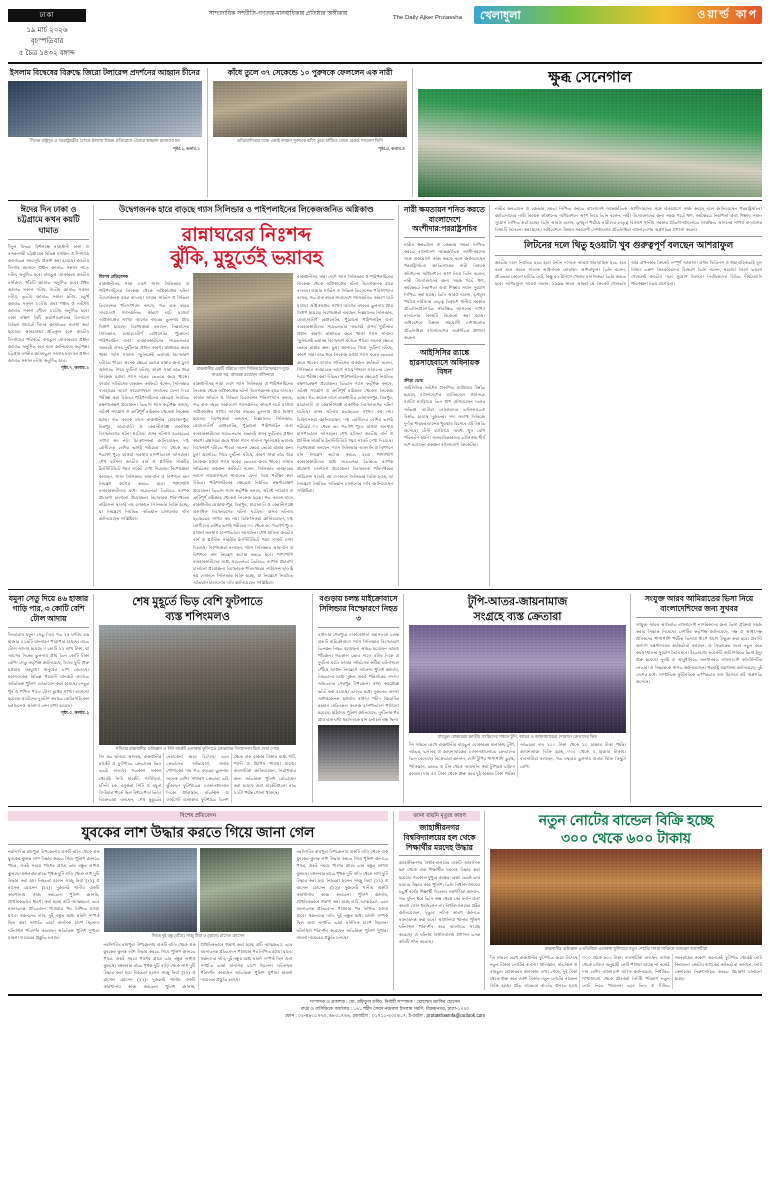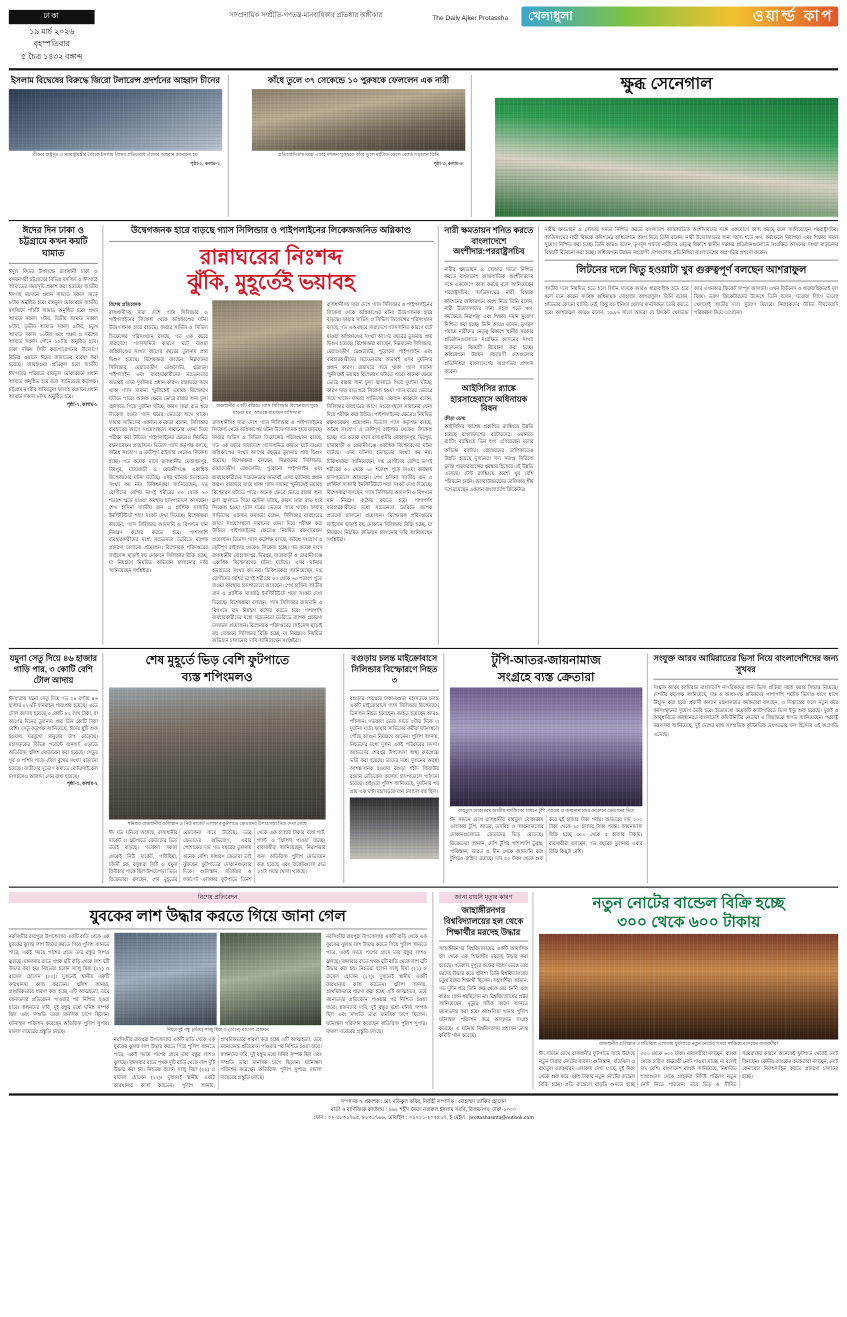--- a/index.html
+++ b/index.html
@@ -25,32 +25,32 @@
   }
   .logo-main .red { color:#d4182a; }
   .logo-sub { font-size:6px; color:#333; margin-top:2px; }
   .logo-en { position:absolute; right:8px; top:8px; font-size:6px; color:#333; }
   .mast-right { width:288px; margin-left:4px; }
   .khelahulla {
     background:linear-gradient(90deg,#3aa6d0,#7fc242,#f2c230,#e0562b);
     color:#fff; font-size:11px; font-weight:bold; text-align:left;
     padding:2px 6px; border-radius:2px; position:relative; height:18px; line-height:14px;
   }
-  .khelahulla .conf { position:absolute; right:4px; top:1px; font-size:14px; letter-spacing:2px; opacity:.9;}
+  .khelahulla .conf { position:absolute; right:4px; top:1px; font-size:11px; letter-spacing:2px; opacity:.9;}
 
   
   .rule { border-top:1px solid #111; margin:3px 0; }
   .thinrule { border-top:1px solid #999; margin:3px 0; }
   .txt { font-size:4.4px; line-height:1.62; text-align:justify; color:#2a2a2a; }
   .cap { font-size:4.2px; color:#444; line-height:1.5; text-align:center; padding:1px 2px; }
   .photo { background:#cfd4d8; position:relative; overflow:hidden; }
   .photo .ph-in { position:absolute; inset:0; }
 
   
-  .top-strip { display:flex; gap:21px; margin-top:4px; }
+  .top-strip { display:flex; gap:5px; margin-top:4px; }
   .ts-col { border-right:1px solid #bbb; padding-right:5px; }
   .ts-head { font-size:7.5px; font-weight:bold; text-align:center; line-height:1.3; margin-bottom:3px; }
 
   .band { display:flex; gap:5px; margin-top:4px; }
   .col { }
   .vline { border-right:1px solid #bbb; }
 
   .bigheadline { color:#d4182a; font-weight:bold; text-align:center; font-size:19px; line-height:1.25; }
   .subhead { font-size:8.5px; font-weight:bold; text-align:center; line-height:1.3; }
   .secthead { font-size:9px; font-weight:bold; text-align:center; line-height:1.3; }
@@ -213,21 +213,21 @@
 
     <div class="col vline" style="width:86px;padding-right:4px;">
       <div class="secthead" style="font-size:7.5px;">বগুড়ায় চলন্ত মাইক্রোবাসে সিলিন্ডার বিস্ফোরণে নিহত ৩</div>
       <div class="thinrule"></div>
       <div class="txt">বগুড়ার শেরপুরে ঢাকা-বগুড়া মহাসড়কে চলন্ত একটি মাইক্রোবাসে গ্যাস সিলিন্ডার বিস্ফোরণে তিনজন নিহত হয়েছেন। আহত হয়েছেন আরও পাঁচজন। গতকাল ভোর সাড়ে ৫টার দিকে এ দুর্ঘটনা ঘটে। ফায়ার সার্ভিসের কর্মীরা ঘটনাস্থলে পৌঁছে আগুন নিয়ন্ত্রণে আনেন। পুলিশ জানায়, নিহতদের মধ্যে দুজন একই পরিবারের সদস্য। আহতদের শেরপুর উপজেলা স্বাস্থ্য কমপ্লেক্সে ভর্তি করা হয়েছে। তাদের মধ্যে দুজনের অবস্থা আশঙ্কাজনক হওয়ায় বগুড়া শহীদ জিয়াউর রহমান মেডিকেল কলেজ হাসপাতালে পাঠানো হয়েছে। হাইওয়ে পুলিশ জানিয়েছে, দুর্ঘটনার পর প্রায় এক ঘণ্টা মহাসড়কে যান চলাচল বন্ধ ছিল।</div>
       <div class="photo ph-port grainy" style="height:56px;margin-top:2px;">
           <div class="ph-in"></div>
         </div>
     </div>
 
-    <div class="col vline" style="width:180px;padding-right:4px;">
+    <div class="col vline" style="width:222px;padding-right:4px;">
       <div class="secthead" style="font-size:11px;">
         <div>টুপি-আতর-জায়নামাজ</div>
         <div>সংগ্রহে ব্যস্ত ক্রেতারা</div>
       </div>
       <div class="photo ph-shop grainy" style="height:108px;margin-top:2px;">
           <div class="ph-in"></div>
         </div>
       <div class="cap">বায়তুল মোকাররম জাতীয় মসজিদের সামনে টুপি, আতর ও জায়নামাজের দোকানে ক্রেতাদের ভিড়</div>
       <div class="txt two-col">ঈদ সামনে রেখে রাজধানীর বায়তুল মোকাররম এলাকায় টুপি, আতর, তসবিহ ও জায়নামাজের দোকানগুলোতে ক্রেতাদের ভিড় বেড়েছে। বিক্রেতারা জানান, দেশি টুপির পাশাপাশি তুরস্ক, পাকিস্তান, ভারত ও চীন থেকে আমদানি করা টুপিরও চাহিদা রয়েছে। দাম ৫০ টাকা থেকে শুরু করে দুই হাজার টাকা পর্যন্ত। আতরের দাম ১০০ টাকা থেকে ১০ হাজার টাকা পর্যন্ত। জায়নামাজ বিক্রি হচ্ছে ৩০০ থেকে ৫ হাজার টাকায়। ব্যবসায়ীরা বলছেন, গত বছরের তুলনায় এবার বিক্রি কিছুটা বেশি।</div>
     </div>

